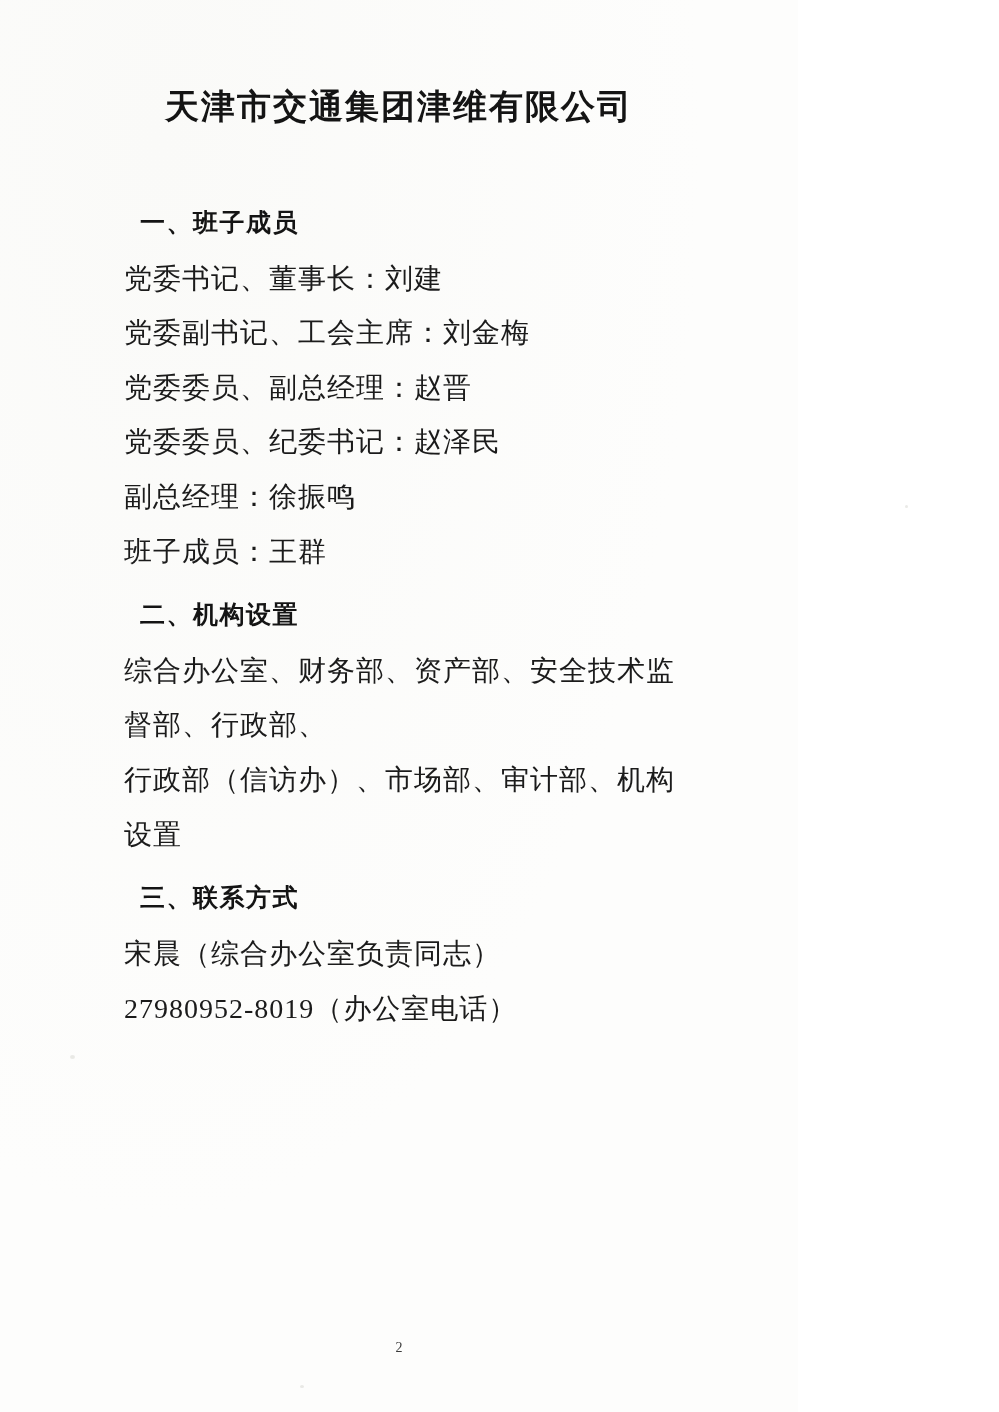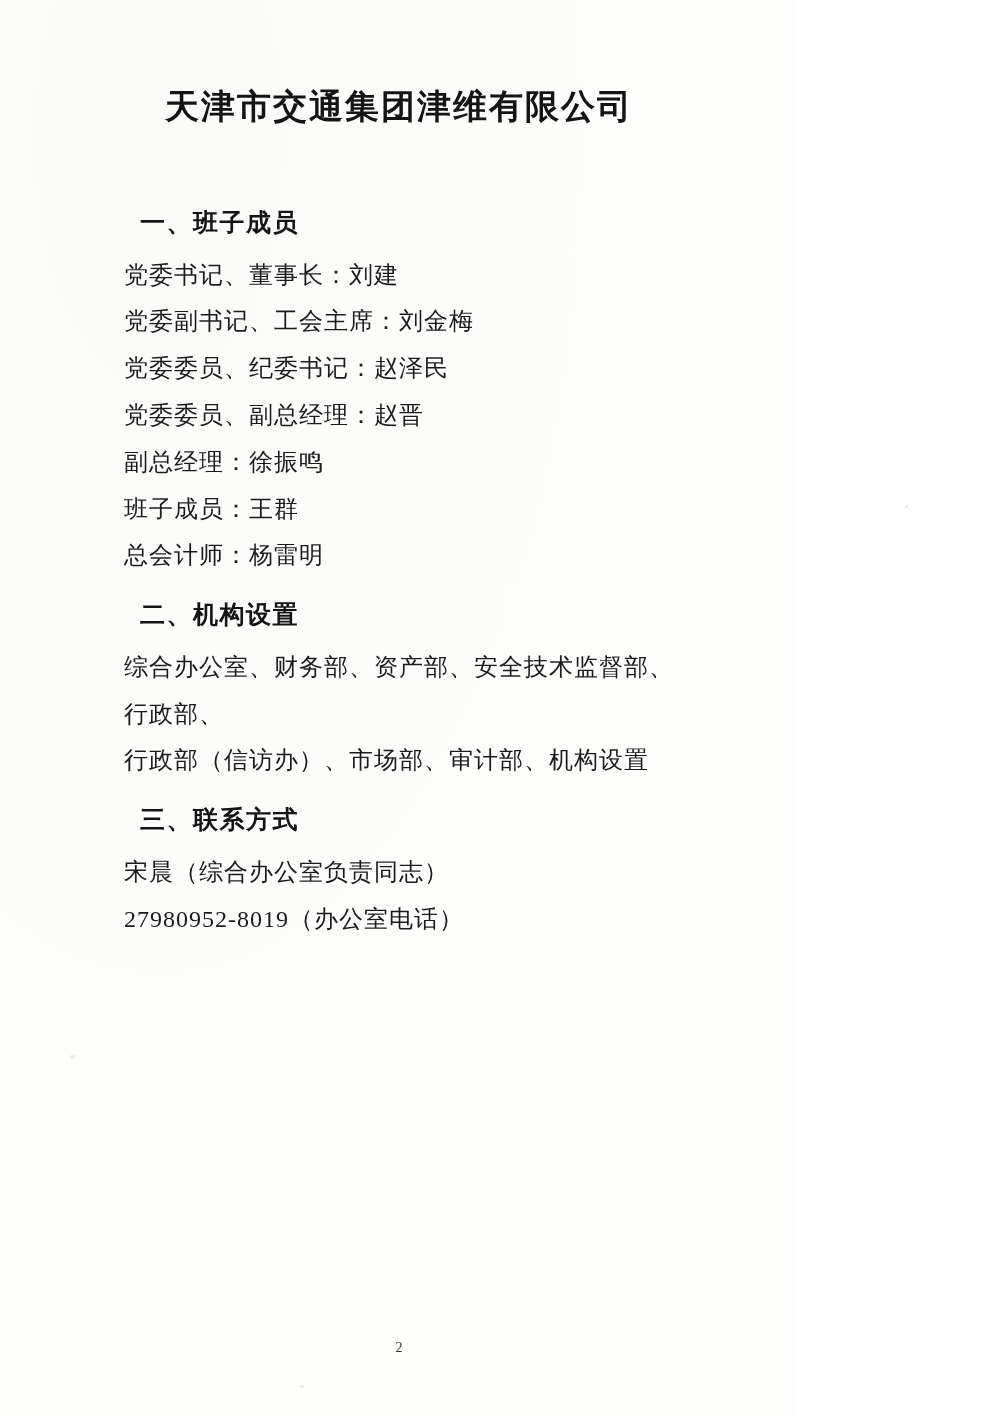--- a/index.html
+++ b/index.html
@@ -57,21 +57,21 @@
     letter-spacing: 1.5px;
     color: #141414;
     margin: 0 0 10px 16px;
     line-height: 1.55;
   }
   .section-heading.spaced {
     margin-top: 16px;
   }
   .line {
     font-family: "Liberation Serif", "DejaVu Serif", serif;
-    font-size: 24px;
+    font-size: 28px;
     letter-spacing: 1px;
     color: #1b1b1b;
     line-height: 1.95;
     white-space: pre-wrap;
   }
   .page-number {
     position: absolute;
     bottom: 56px;
     left: 0;
     right: 0;
@@ -101,25 +101,24 @@
   <div class="content">
 
     <div class="doc-title">天津市交通集团津维有限公司</div>
 
     <div class="body-block">
 
       <div>
         <div class="section-heading">一、班子成员</div>
         <div class="line">党委书记、董事长：刘建</div>
         <div class="line">党委副书记、工会主席：刘金梅</div>
+        <div class="line">党委委员、副总经理：赵晋</div>
         <div class="line">党委委员、纪委书记：赵泽民</div>
-        <div class="line">党委委员、副总经理：赵晋</div>
         <div class="line">副总经理：徐振鸣</div>
         <div class="line">班子成员：王群</div>
-        <div class="line">总会计师：杨雷明</div>
       </div>
 
       <div>
         <div class="section-heading spaced">二、机构设置</div>
         <div class="line">综合办公室、财务部、资产部、安全技术监督部、行政部、</div>
         <div class="line">行政部（信访办）、市场部、审计部、机构设置</div>
       </div>
 
       <div>
         <div class="section-heading spaced">三、联系方式</div>

